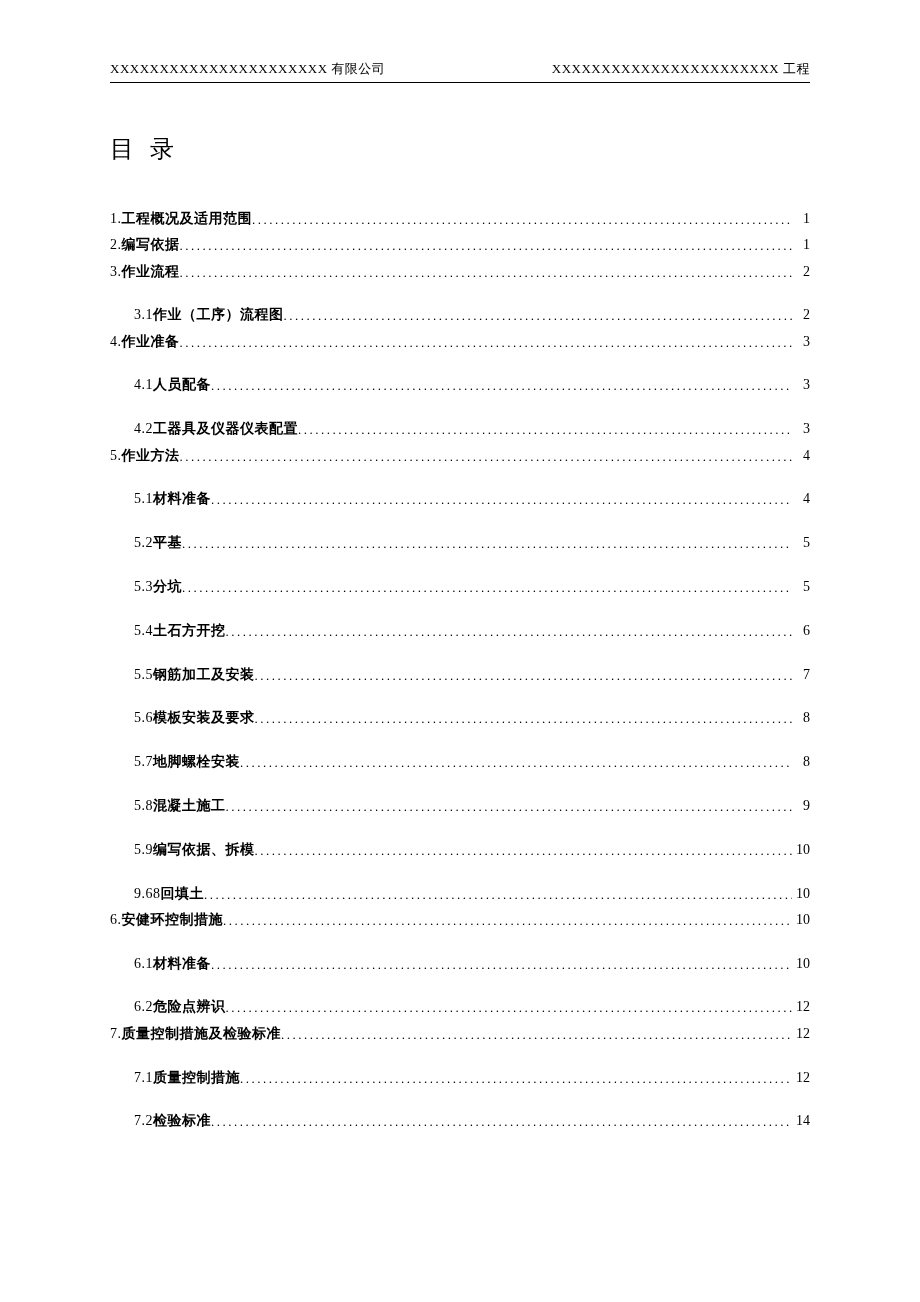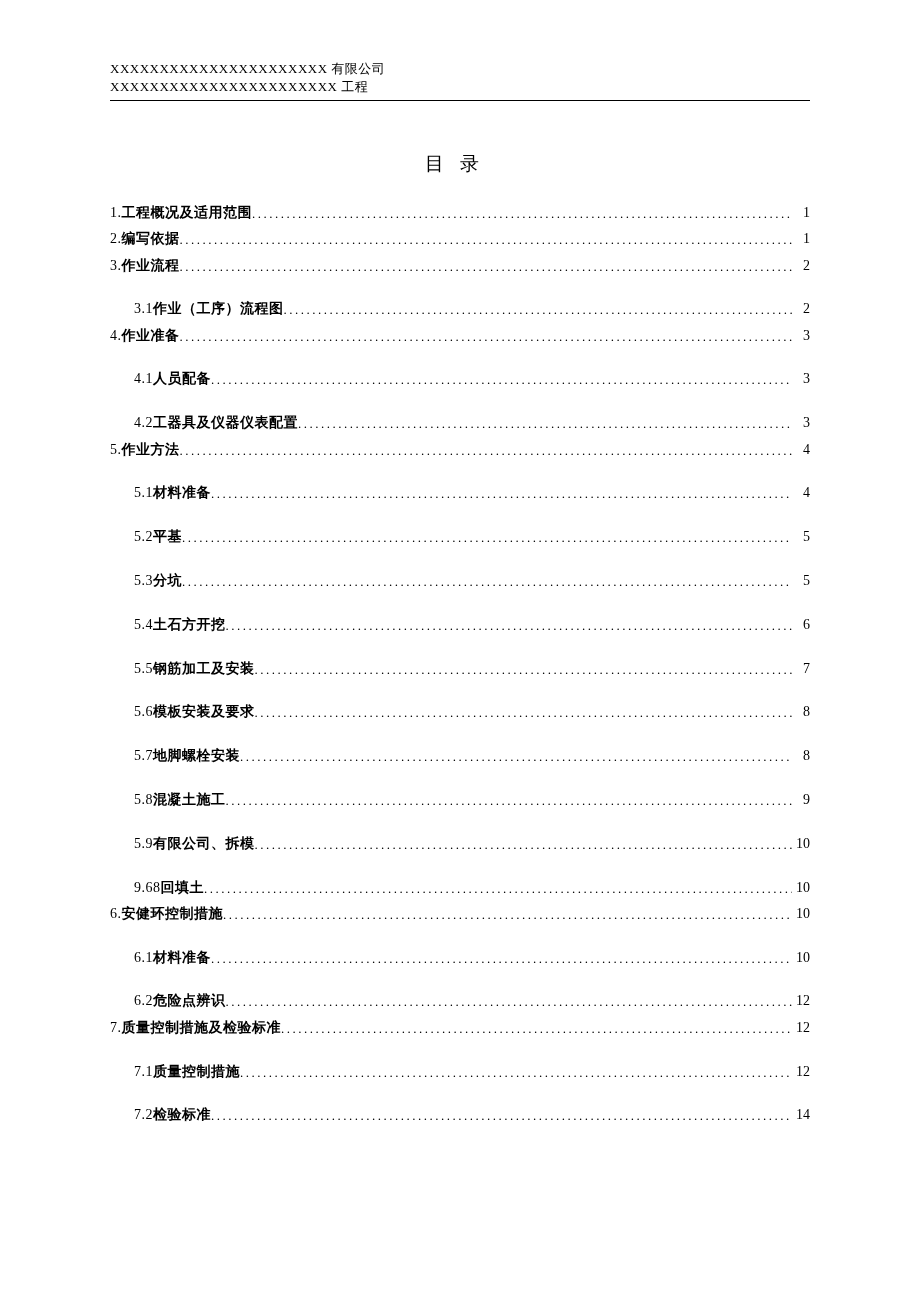--- a/index.html
+++ b/index.html
@@ -20,28 +20,27 @@
     }
     .header {
       display: flex;
       justify-content: space-between;
       align-items: baseline;
       font-size: 13px;
       padding-bottom: 4px;
       border-bottom: 1.5px solid #000;
       margin-bottom: 50px;
       letter-spacing: 0.5px;
-      flex-direction: column;
     }
     .title {
-      text-align: center;
-      font-size: 19px;
+      text-align: left;
+      font-size: 24px;
       letter-spacing: 16px;
       font-weight: normal;
-      margin-bottom: 24px;
+      margin-bottom: 42px;
     }
     .toc {
       font-size: 14px;
       line-height: 1.7;
     }
     .toc-line {
       display: flex;
       align-items: baseline;
       margin-bottom: 2.5px;
       white-space: nowrap;
@@ -183,21 +182,21 @@
         <span class="page-num">8</span>
       </div>
       <div class="toc-line indent-1">
         <span class="toc-num">5.8</span>
         <span class="toc-text"> 混凝土施工</span>
         <span class="dots"></span>
         <span class="page-num">9</span>
       </div>
       <div class="toc-line indent-1">
         <span class="toc-num">5.9</span>
-        <span class="toc-text"> 有限公司、拆模</span>
+        <span class="toc-text"> 编写依据、拆模</span>
         <span class="dots"></span>
         <span class="page-num">10</span>
       </div>
       <div class="toc-line indent-1">
         <span class="toc-num">9.68</span>
         <span class="toc-text"> 回填土</span>
         <span class="dots"></span>
         <span class="page-num">10</span>
       </div>
       <div class="toc-line indent-0">

